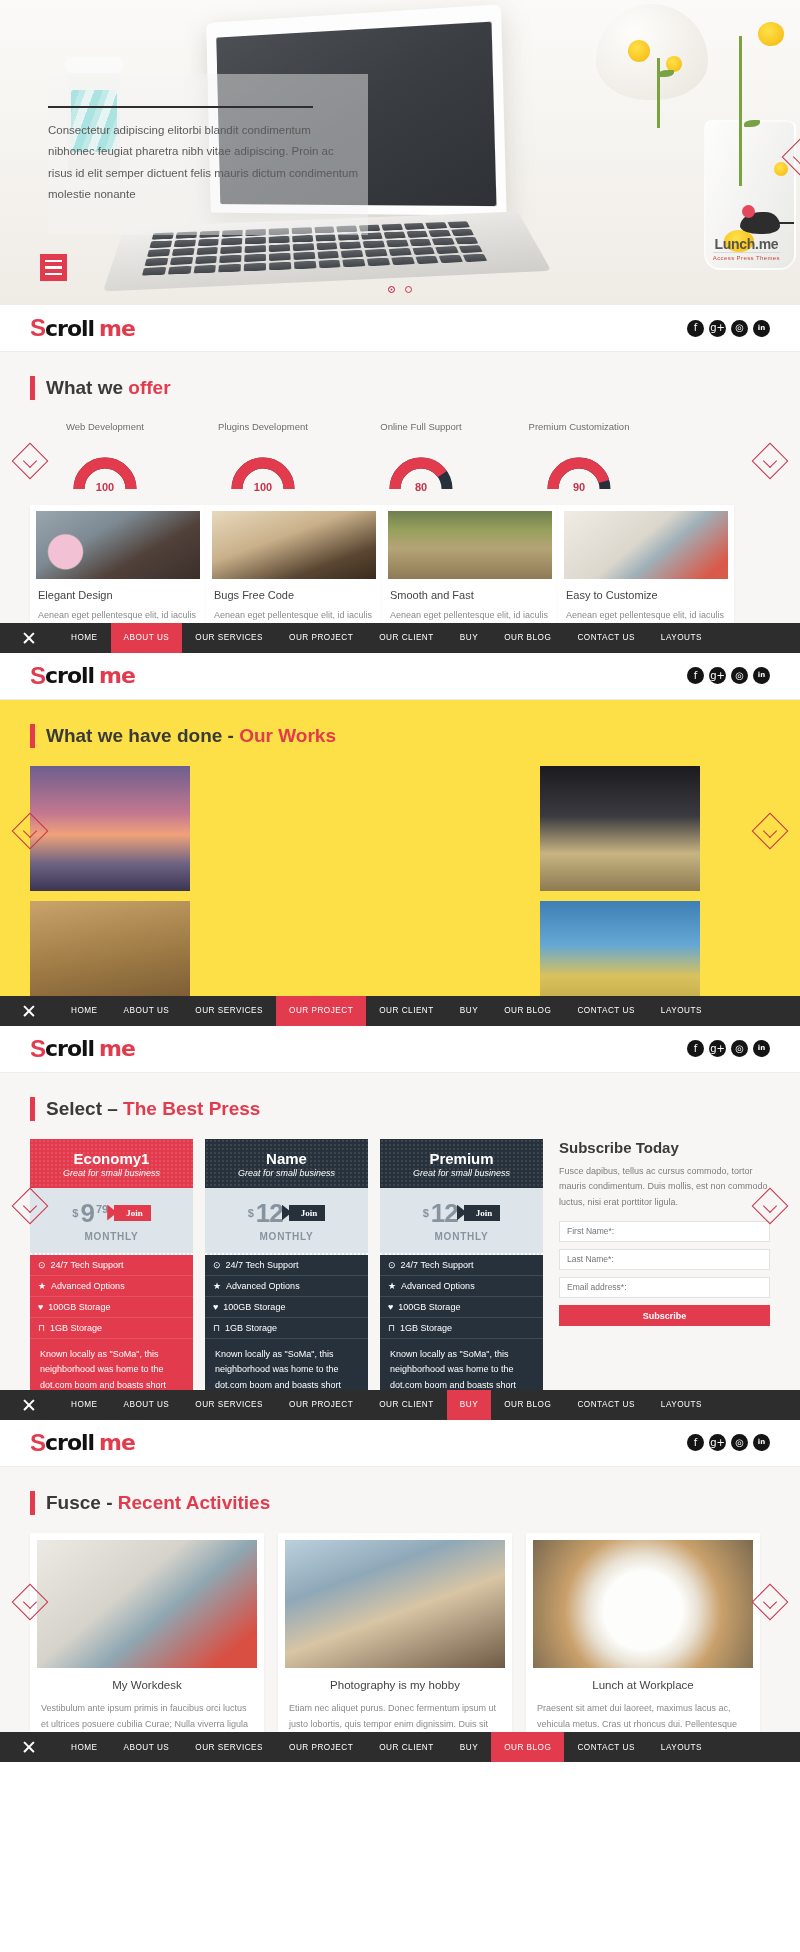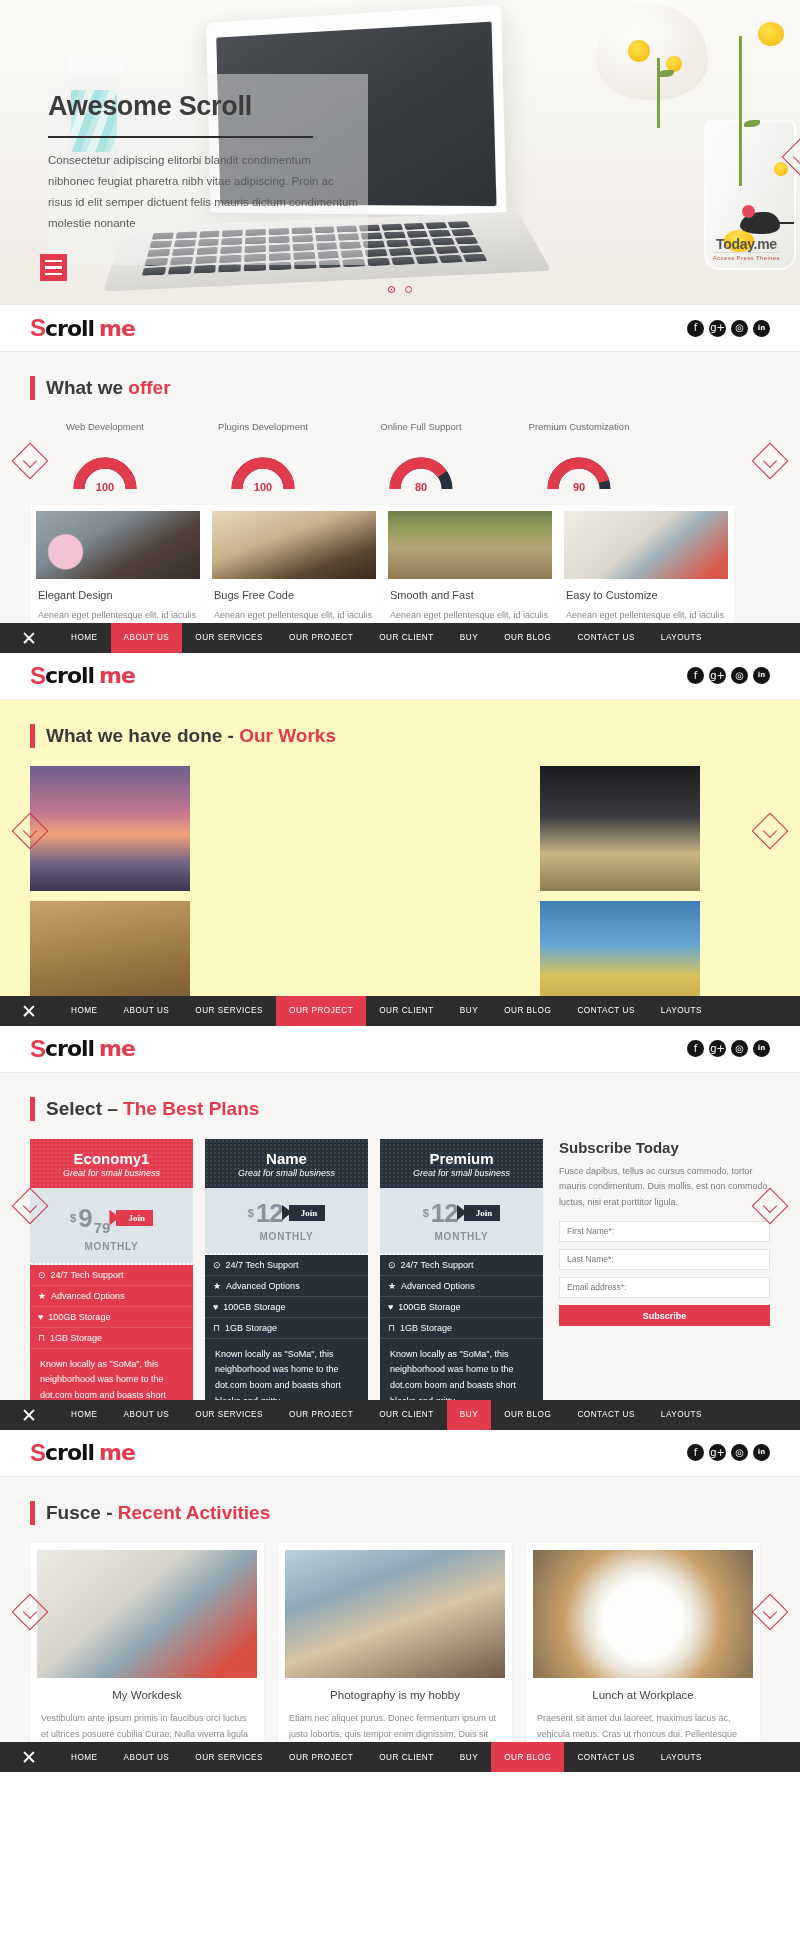--- a/index.html
+++ b/index.html
@@ -172,21 +172,21 @@
     color:#fff; font-size:19px; font-weight:300; cursor:pointer; font-family:"DejaVu Sans", sans-serif;
   }
   .nav-items { display:flex; align-items:stretch; flex:1; }
   .nav-items a {
     display:flex; align-items:center; padding: 0 13px; color:#fff;
     font-size:8.2px; letter-spacing:.5px; text-decoration:none; font-weight:400;
   }
   .nav-items a.active { background:#e23b4e; }
 
   
-  .works-wrap { background:#fef9c3; }
+  .works-wrap { background:#fde047; }
   .gallery { display:flex; gap:10px; padding-bottom:0; }
   .g-col { display:flex; flex-direction:column; gap:10px; }
   .g-col.c1 { width:160px; }
   .g-col.c2 { width:330px; }
   .g-col.c3 { width:160px; }
   .g-tile { width:100%; }
   .h-md { height:125px; } .h-lg { height:260px; } .h-sm { height:125px; }
 
   
   .pricing-wrap { background:#f7f6f5; }
@@ -198,21 +198,21 @@
   .ptable .phead h3 { font-size:15px; font-weight:700; }
   .ptable .phead span { font-size:9px; font-style:italic; display:block; margin-top:1px; }
   .ptable.red .phead { background-color:#e23b4e; }
   .ptable.dark .phead { background-color:#26313c; }
   .pprice { background:#dde5ea; padding:12px 0 11px; text-align:center; position:relative;
     border-bottom:2px dotted #fff; }
   .pprice .amt { color:#8794a0; font-weight:700; display:flex; align-items:center;
     justify-content:center; gap:2px; }
   .pprice .cur { font-size:11px; }
   .pprice .big { font-size:26px; line-height:1; letter-spacing:-1px; }
-  .pprice .cents { font-size:15px; align-self:flex-start; margin-top:19px; }
+  .pprice .cents { font-size:11px; align-self:flex-start; margin-top:3px; }
   .join { margin-left:4px; position:relative; color:#fff; font-size:9px; padding:3px 8px 3px 12px;
     font-family:"Liberation Serif", serif; }
   .ptable.red .join { background:#e23b4e; }
   .ptable.dark .join { background:#26313c; }
   .join::before { content:""; position:absolute; left:-7px; top:0; bottom:0; width:10px;
     clip-path: polygon(0 0,100% 50%,0 100%); }
   .ptable.red .join::before { background:#e23b4e; }
   .ptable.dark .join::before { background:#26313c; }
   .pprice .per { font-size:10px; font-weight:700; color:#8794a0; letter-spacing:.8px; margin-top:5px; }
   .pfeat { color:#fff; }
@@ -327,21 +327,20 @@
     <div class="flower" style="right:16px;top:22px;width:26px;height:24px;"></div>
     <div class="flower" style="right:46px;top:230px;width:30px;height:22px;"></div>
     <div class="flower" style="right:12px;top:162px;width:14px;height:14px;"></div>
     <div class="stem" style="right:140px;top:58px;height:70px;"></div>
     <div class="stem" style="right:58px;top:36px;height:150px;"></div>
     <div class="leaf" style="right:126px;top:70px;"></div>
     <div class="leaf" style="right:40px;top:120px;"></div>
   </div>
 
   <div class="hero-cap">
-    <h1>Awesome Scroll</h1>
     <div class="rule"></div>
     <p>Consectetur adipiscing elitorbi blandit condimentum nibhonec feugiat pharetra nibh vitae adipiscing. Proin ac risus id elit semper dictuent felis mauris dictum condimentum molestie nonante</p>
   </div>
 
   <div class="edge-arrow right" style="top:144px;"></div>
 
   <div class="hamburger">
     <i></i>
       <i></i>
       <i></i>
@@ -352,21 +351,21 @@
     <span></span>
   </div>
 
   <div style="position:absolute;right:20px;bottom:44px;text-align:center;opacity:.92;">
     <div style="display:flex;align-items:center;gap:4px;justify-content:flex-end;">
       <span style="display:inline-block;width:40px;height:22px;background:#1d1d1d;border-radius:60% 40% 45% 55%/70% 70% 40% 40%;position:relative;">
         <span style="position:absolute;left:2px;top:-7px;width:13px;height:13px;border-radius:50%;background:#e23b4e;"></span>
         <span style="position:absolute;right:-14px;top:10px;width:16px;height:2px;background:#1d1d1d;"></span>
       </span>
     </div>
-    <div style="font-size:14px;font-weight:700;color:#4a4a4a;letter-spacing:-.3px;margin-top:2px;">Today.me</div>
+    <div style="font-size:14px;font-weight:700;color:#4a4a4a;letter-spacing:-.3px;margin-top:2px;">Lunch.me</div>
     <div style="font-size:6px;color:#c0392b;letter-spacing:.4px;border-top:1px solid #d8d8d8;padding-top:2px;">Access Press Themes</div>
   </div>
 </section>
 
 <section class="panel">
   <header class="site-header">
     <div class="logo">
       <span class="s">S</span>
         <span class="dark">croll</span>
         <span class="red">me</span>
@@ -545,21 +544,21 @@
     </div>
   </header>
 
   <div class="pricing-wrap">
     <div class="inner">
       <div class="edge-arrow left" style="top:120px;"></div>
       <div class="edge-arrow right" style="top:120px;"></div>
 
       <div class="sec-title">
         <span class="bar"></span>
-        <h2><span>Select – </span><em>The Best Plans</em></h2>
+        <h2><span>Select – </span><em>The Best Press</em></h2>
       </div>
 
       <div class="price-row">
 
         <div class="ptable red">
           <div class="phead">
             <h3>Economy1</h3>
             <span>Great for small business</span>
           </div>
           <div class="pprice">

